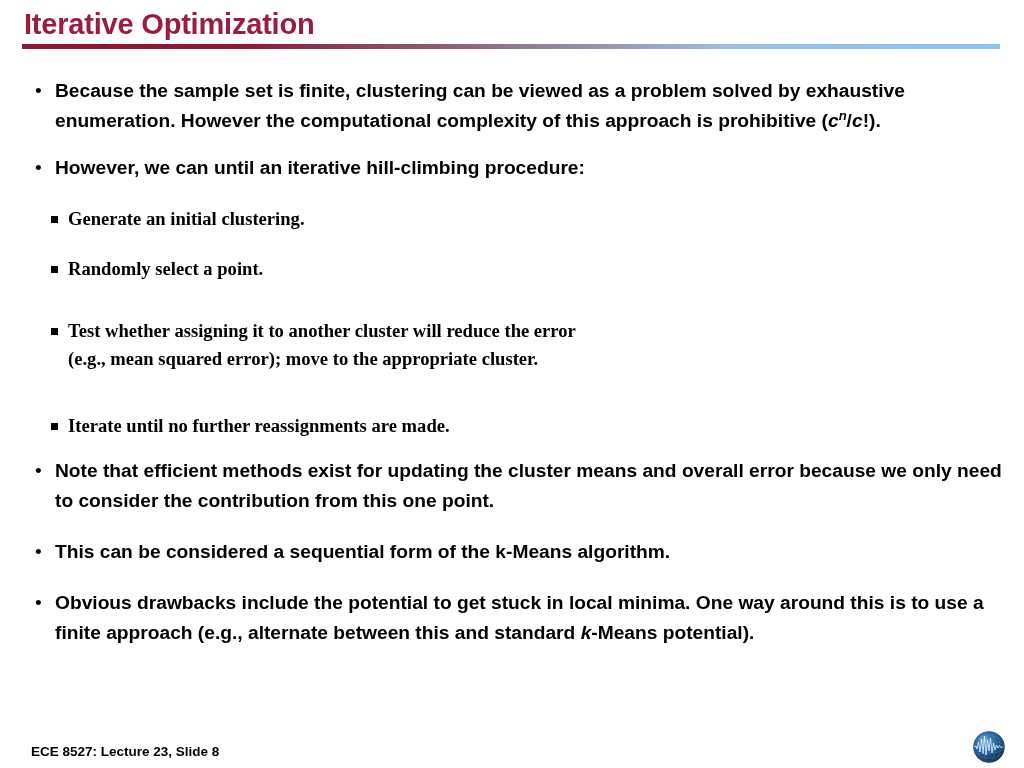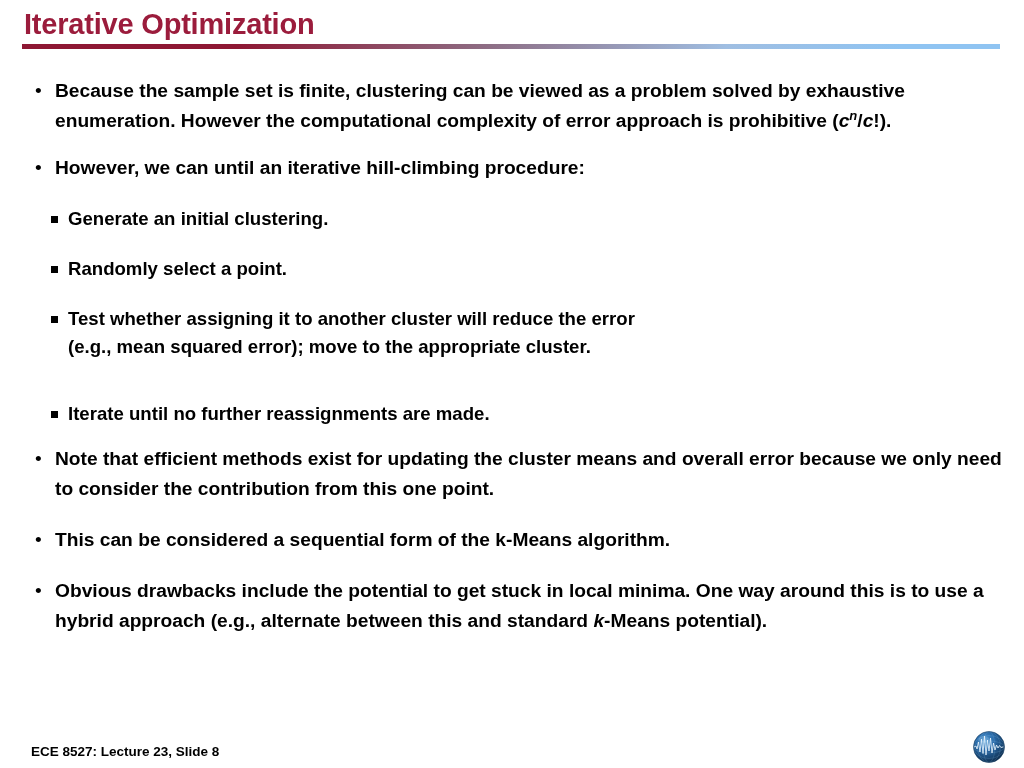--- a/index.html
+++ b/index.html
@@ -65,20 +65,21 @@
     top: 0;
     font-size: 19.2px;
     line-height: 30px;
     font-weight: normal;
   }
 
   ul.level2 {
     list-style: none;
     margin: 0 0 0 0;
     padding: 0;
+    font-family: Liberation Serif, serif;
   }
   li.bullet2 {
     position: relative;
     padding-left: 20px;
     margin: 0 0 16px 48px;
     font-size: 18.6px;
     font-weight: bold;
     line-height: 28px;
     max-width: 900px;
   }
@@ -98,21 +99,21 @@
     font-style: italic;
     font-size: 0.68em;
     vertical-align: 0.52em;
     line-height: 0;
   }
   .mathvar { font-style: italic; }
 
   
   li.b-however { margin-bottom: 22px; }
   li.sub-generate { margin-bottom: 22px; }
-  li.sub-random { margin-bottom: 22px; }
+  li.sub-random { margin-bottom: 34px; }
   li.sub-test { margin-bottom: 39px; }
   li.sub-iterate { }
   li.b-note { margin-bottom: 21px; }
   li.b-this { margin-bottom: 21px; }
 
   
   .footer-text {
     position: absolute;
     left: 31px;
     top: 744px;
@@ -134,21 +135,21 @@
 
 <div class="slide-title">Iterative Optimization</div>
 
 <div class="title-rule"></div>
 
 <div class="body-area">
   <ul class="level1">
 
     <li class="bullet1">
       <span class="marker1">•</span>
-      <span>Because the sample set is finite, clustering can be viewed as a problem solved by exhaustive enumeration. However the computational complexity of error approach is prohibitive (</span><span class="mathvar">c</span><span class="sup">n</span><span>/</span><span class="mathvar">c</span><span>!).</span>
+      <span>Because the sample set is finite, clustering can be viewed as a problem solved by exhaustive enumeration. However the computational complexity of this approach is prohibitive (</span><span class="mathvar">c</span><span class="sup">n</span><span>/</span><span class="mathvar">c</span><span>!).</span>
     </li>
 
     <li class="bullet1 b-however">
       <span class="marker1">•</span>
       <span>However, we can until an iterative hill-climbing procedure:</span>
     </li>
 
     <li style="list-style:none;">
       <ul class="level2">
 
@@ -181,21 +182,21 @@
       <span>Note that efficient methods exist for updating the cluster means and overall error because we only need to consider the contribution from this one point.</span>
     </li>
 
     <li class="bullet1 b-this">
       <span class="marker1">•</span>
       <span>This can be considered a sequential form of the k-Means algorithm.</span>
     </li>
 
     <li class="bullet1">
       <span class="marker1">•</span>
-      <span>Obvious drawbacks include the potential to get stuck in local minima. One way around this is to use a hybrid approach (e.g., alternate between this and standard </span><span class="ital">k</span><span>-Means potential).</span>
+      <span>Obvious drawbacks include the potential to get stuck in local minima. One way around this is to use a finite approach (e.g., alternate between this and standard </span><span class="ital">k</span><span>-Means potential).</span>
     </li>
 
   </ul>
 </div>
 
 <div class="footer-text">ECE 8527: Lecture 23, Slide 8</div>
 
 <svg class="logo" viewBox="0 0 68 68" aria-hidden="true">
   <defs>
     <radialGradient id="globeGrad" cx="38%" cy="30%" r="78%">

